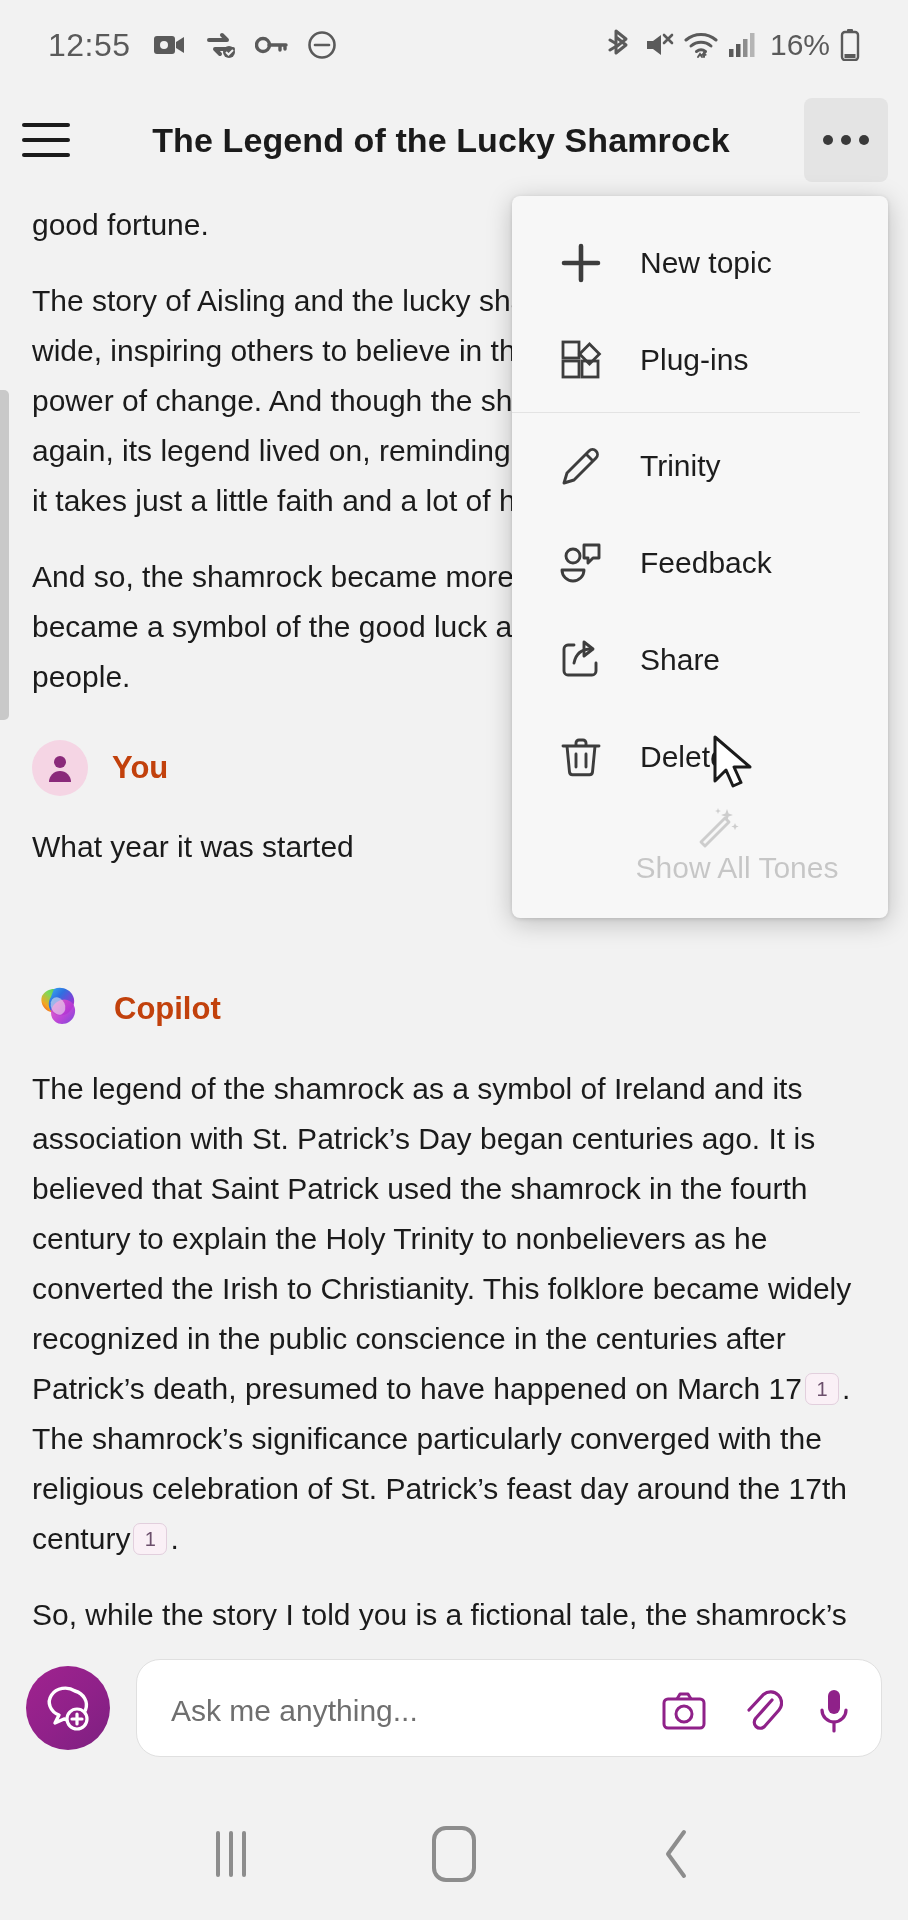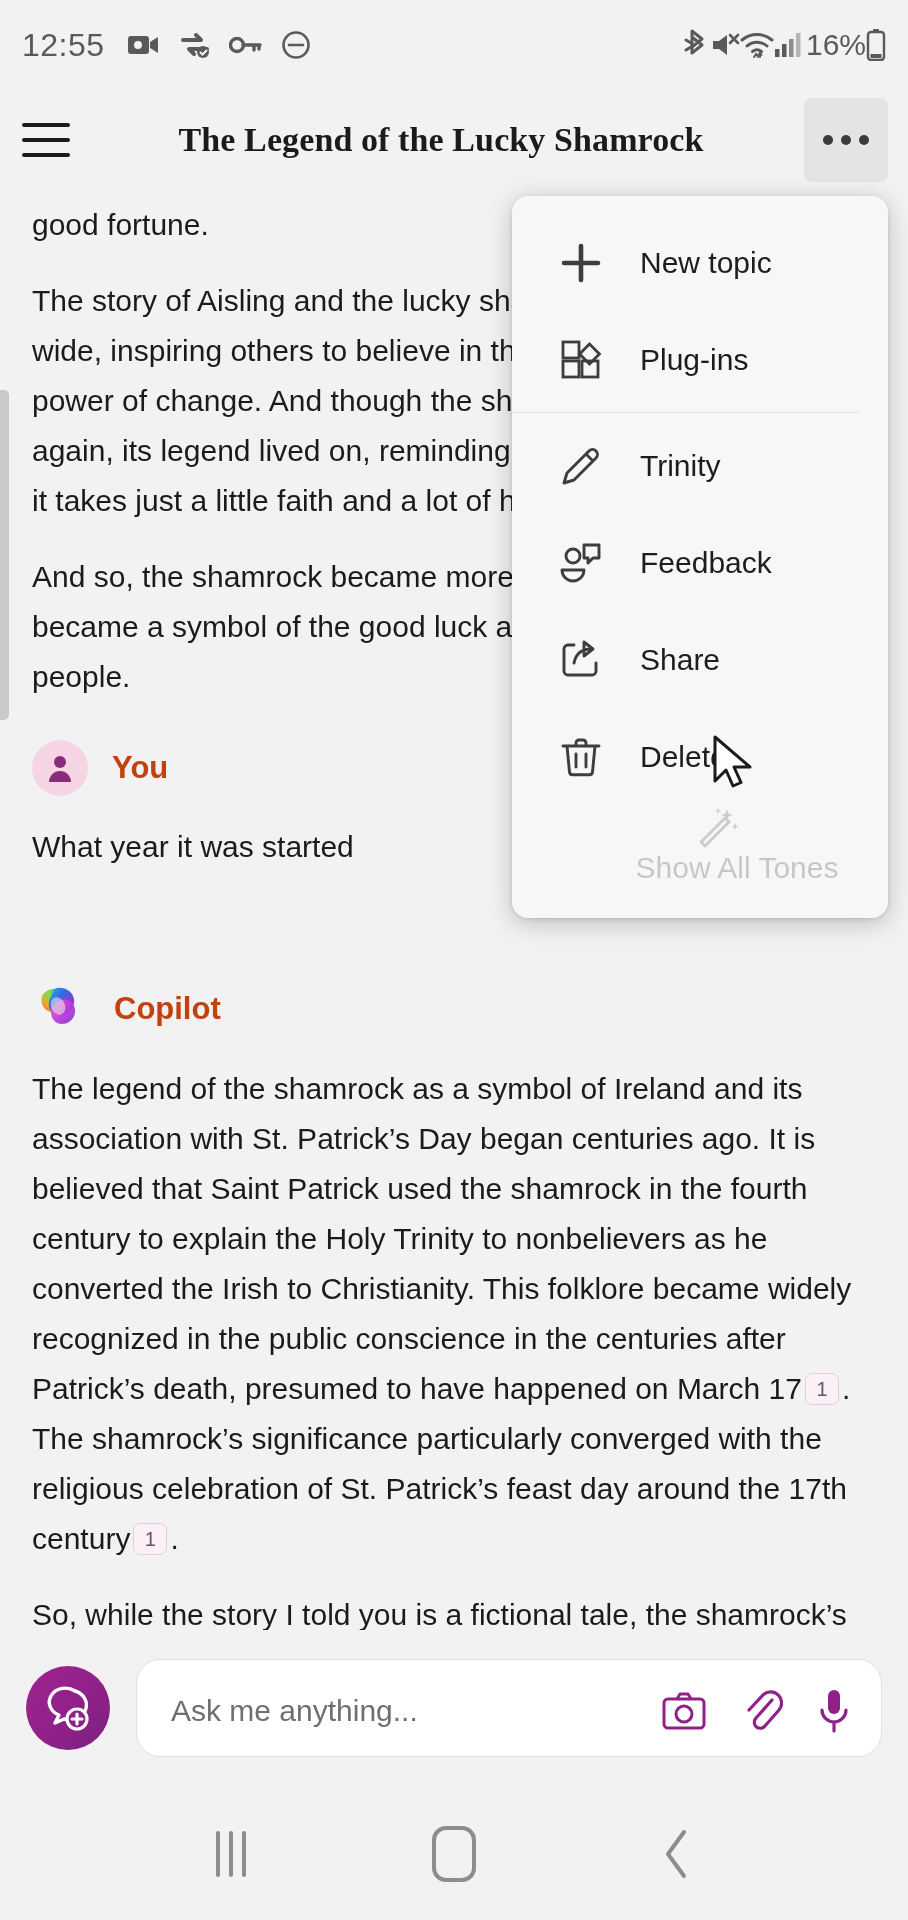--- a/index.html
+++ b/index.html
@@ -7,32 +7,32 @@
     width: 908px; height: 1920px;
     background: #f2f2f2;
     font-family: "Liberation Sans", sans-serif;
     overflow: hidden;
   }
   .phone { position: relative; width: 908px; height: 1920px; background: #f2f2f2; }
 
   
   .statusbar {
     position: absolute; top: 0; left: 0; right: 0; height: 90px;
-    display: flex; align-items: center; padding: 0 22px;
+    display: flex; align-items: center; padding: 0 48px;
   }
   .sb-time { font-size: 32px; color: #5a5a5a; font-weight: 400; letter-spacing: .5px; }
   .sb-left-icons { display: flex; align-items: center; gap: 18px; margin-left: 22px; }
-  .sb-right { margin-left: auto; display: flex; align-items: center; gap: 0; }
+  .sb-right { margin-left: auto; display: flex; align-items: center; gap: 10px; }
   .sb-batt-text { font-size: 30px; color: #5a5a5a; margin-left: 4px; }
   .ic { display: inline-flex; align-items: center; justify-content: center; }
 
   
   .appbar {
     position: absolute; top: 90px; left: 0; right: 0; height: 100px;
-    display: flex; align-items: center; background: #f2f2f2; font-family: Liberation Serif, serif;
+    display: flex; align-items: center; background: #f2f2f2;
   }
   .hamburger { width: 76px; height: 70px; margin-left: 22px;
     display: flex; flex-direction: column; justify-content: center; gap: 11px; cursor: pointer; }
   .hamburger span { display: block; width: 48px; height: 4px; background: #1b1b1b; border-radius: 2px; }
   .apptitle {
     flex: 1; text-align: center; font-size: 34px; font-weight: bold; color: #1b1b1b;
     margin-left: -20px; letter-spacing: .1px;
   }
   .more-btn {
     width: 84px; height: 84px; margin-right: 20px; background: #e4e4e4;
@@ -66,21 +66,21 @@
 
   
   .scrollbar-left {
     position: absolute; left: 0; top: 200px; width: 9px; height: 330px;
     background: #c9c9c9; border-radius: 0 5px 5px 0;
   }
 
   
   .menu {
     position: absolute; top: 196px; left: 512px; width: 376px;
-    background: #f7f7f7; border-radius: 16px;
+    background: #f7f7f7; border-radius: 8px;
     box-shadow: 0 5px 26px rgba(0,0,0,.22), 0 1px 4px rgba(0,0,0,.12);
     padding: 18px 0 16px; z-index: 40;
   }
   .menu-item {
     display: flex; align-items: center; height: 97px; padding-left: 46px; cursor: pointer;
   }
   .menu-item .mi-icon { width: 54px; display: flex; align-items: center; justify-content: flex-start; }
   .menu-item .mi-label { font-size: 30px; color: #1d1d1d; margin-left: 28px; }
   .menu-sep { height: 1px; background: #e3e3e3; margin: 4px 28px 4px 0; }
   .menu-item.disabled { opacity: .22; cursor: default; flex-direction: column; }

